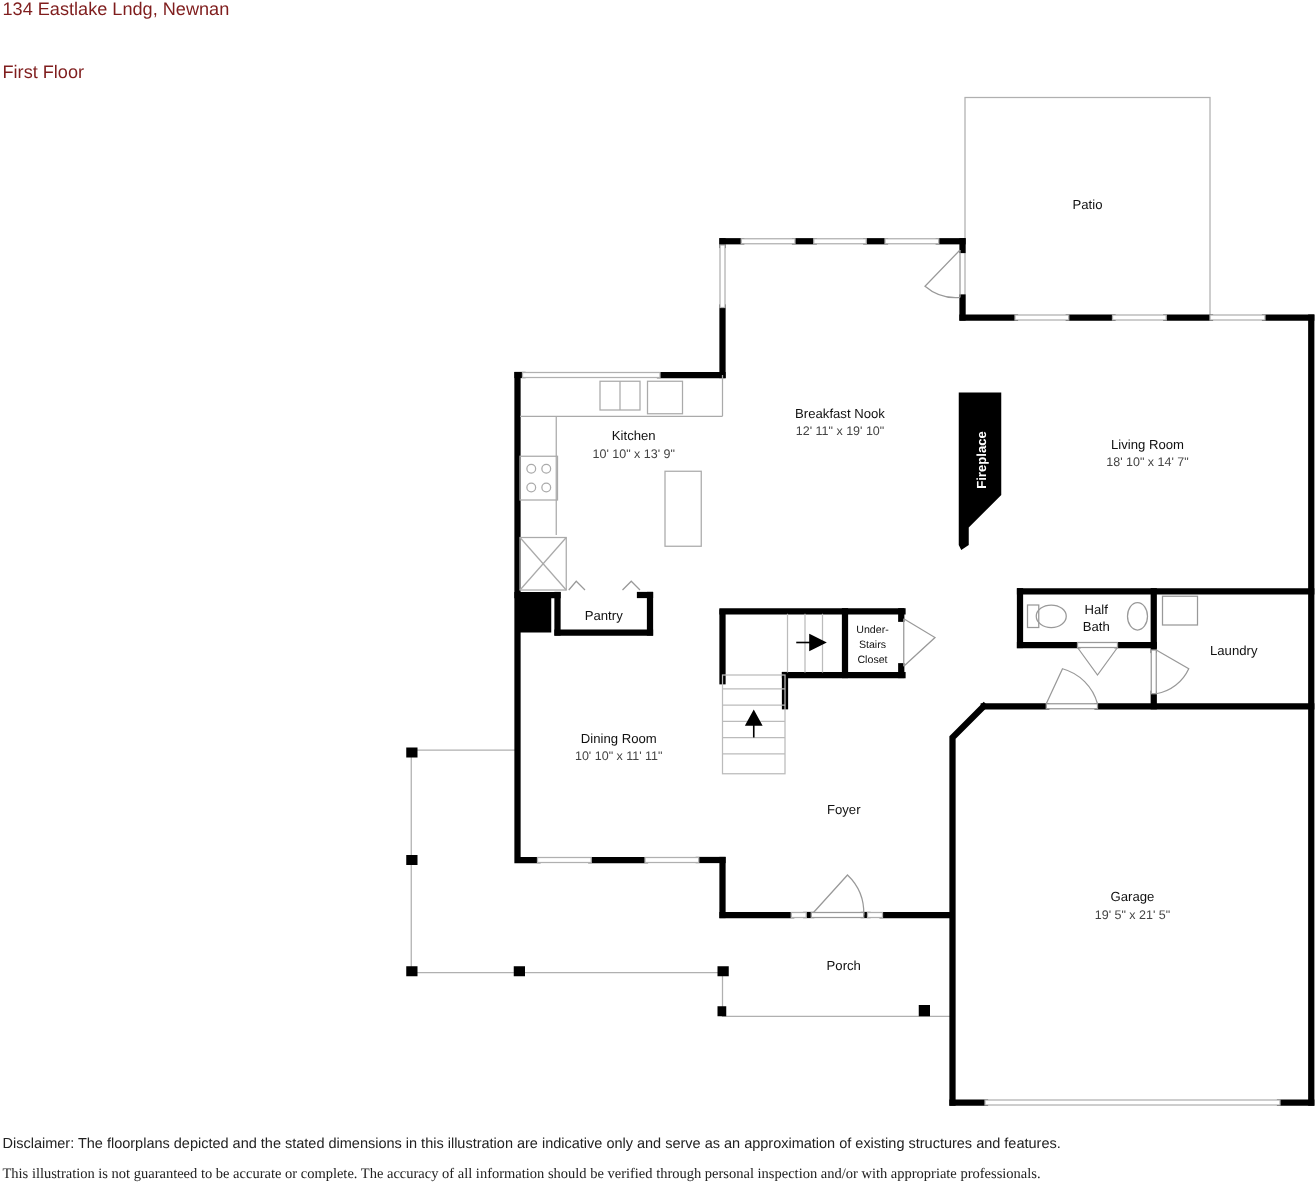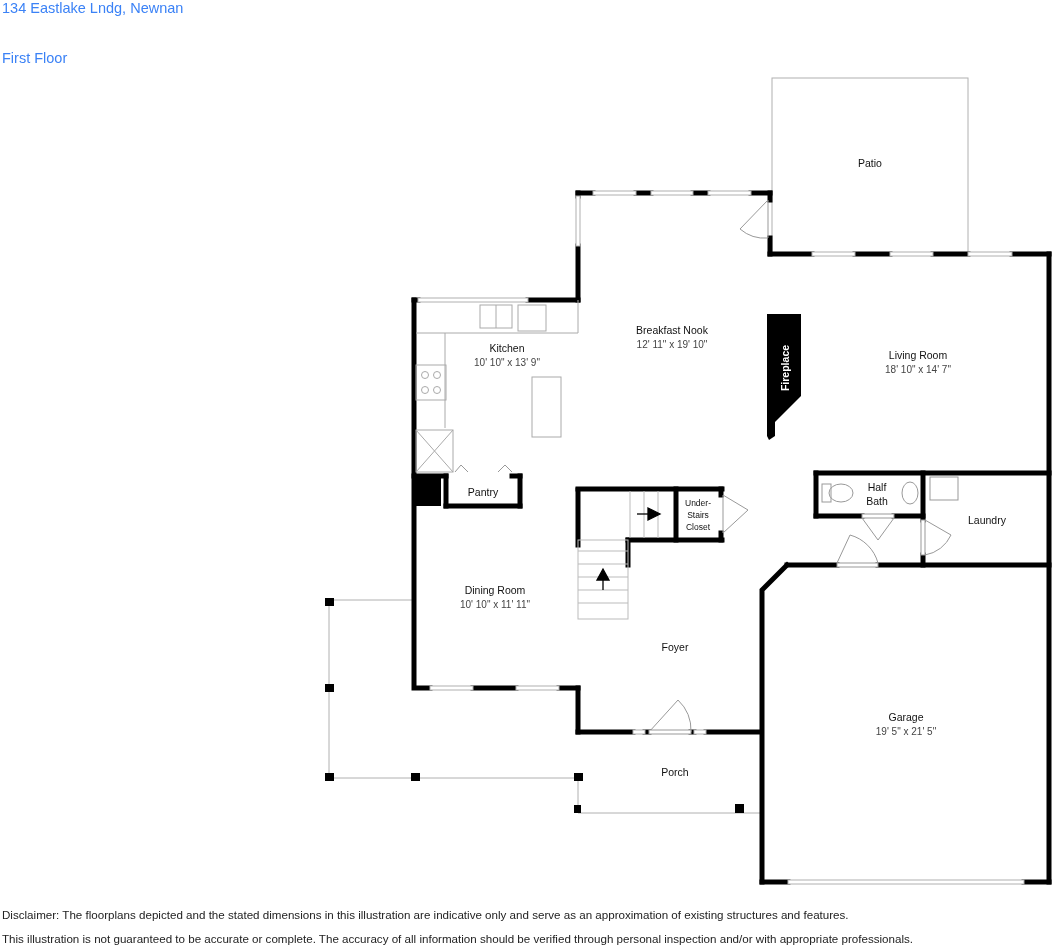--- a/index.html
+++ b/index.html
@@ -1,18 +1,18 @@
 <!DOCTYPE html>
 <html><head>
 <meta charset="utf-8">
 <style>
   html, body { margin:0; padding:0; background:#ffffff; }
   body { width:1053px; height:946px; position:relative; overflow:hidden;
          font-family:"Liberation Sans", sans-serif; color:#111; }
-  .hdr { position:absolute; left:2px; font-size:14.5px; color:#3b82f6; }
+  .hdr { position:absolute; left:2px; font-size:14.5px; color:#7f1d1d; }
   .disc { position:absolute; left:2px; font-size:11.6px; color:#222; white-space:nowrap;text-align:center; }
   svg#plan { position:absolute; left:0; top:0; }
   .lbl { font-family:"Liberation Sans", sans-serif; font-size:10.5px; fill:#111; text-anchor:middle; }
   .dim { font-family:"Liberation Sans", sans-serif; font-size:10px; fill:#444; text-anchor:middle; }
 </style>
 </head>
 <body>
 
 <div class="hdr" style="top:0px;">134 Eastlake Lndg, Newnan</div>
 <div class="hdr" style="top:22px;margin-top:28px;">First Floor</div>
@@ -218,13 +218,13 @@
 
   <text class="lbl" x="675" y="651">Foyer</text>
 
   <text class="lbl" x="906" y="721">Garage</text>
   <text class="dim" x="906" y="735">19' 5" x 21' 5"</text>
 
   <text class="lbl" x="675" y="776">Porch</text>
 </svg>
 
 <div class="disc" style="top:908px;">Disclaimer: The floorplans depicted and the stated dimensions in this illustration are indicative only and serve as an approximation of existing structures and features.</div>
-<div class="disc" style="top:932px;">This illustration is not guaranteed to be accurate or complete. The accuracy of all information should be verified through personal inspection and/or with appropriate professionals.</div>
+<div class="disc" style="top:932px;font-family:Liberation Serif, serif;">This illustration is not guaranteed to be accurate or complete. The accuracy of all information should be verified through personal inspection and/or with appropriate professionals.</div>
 
 </body></html>

